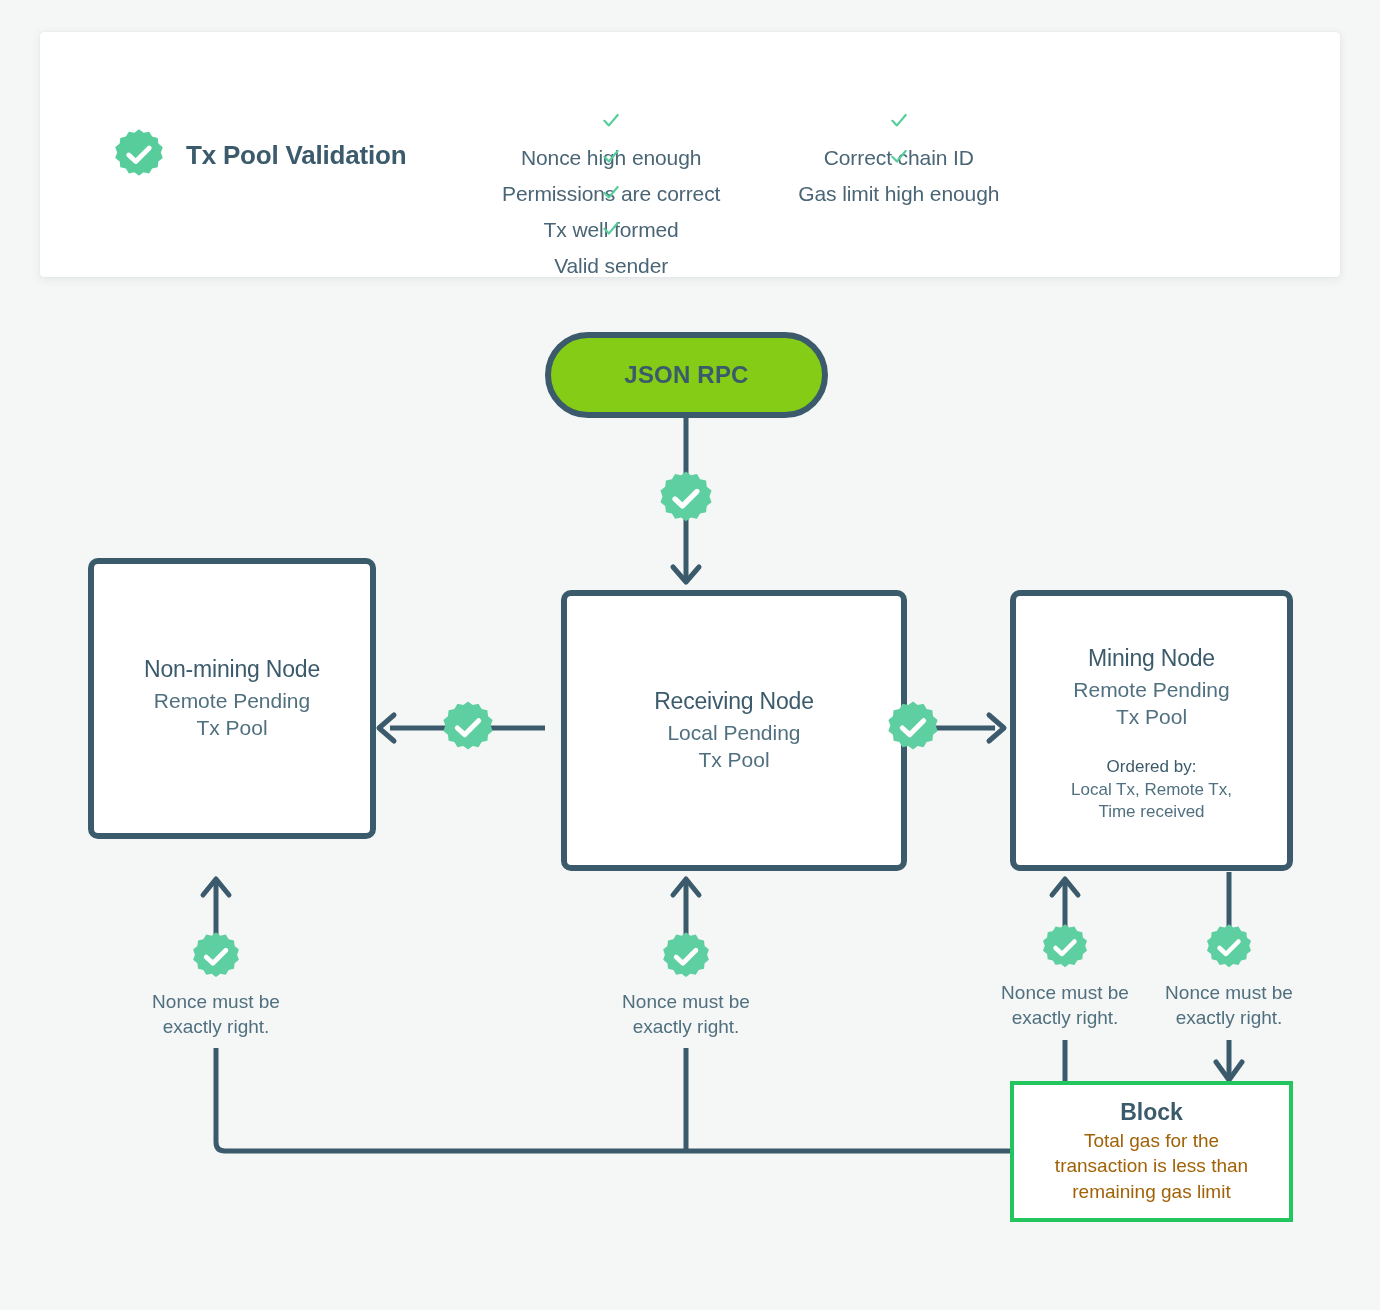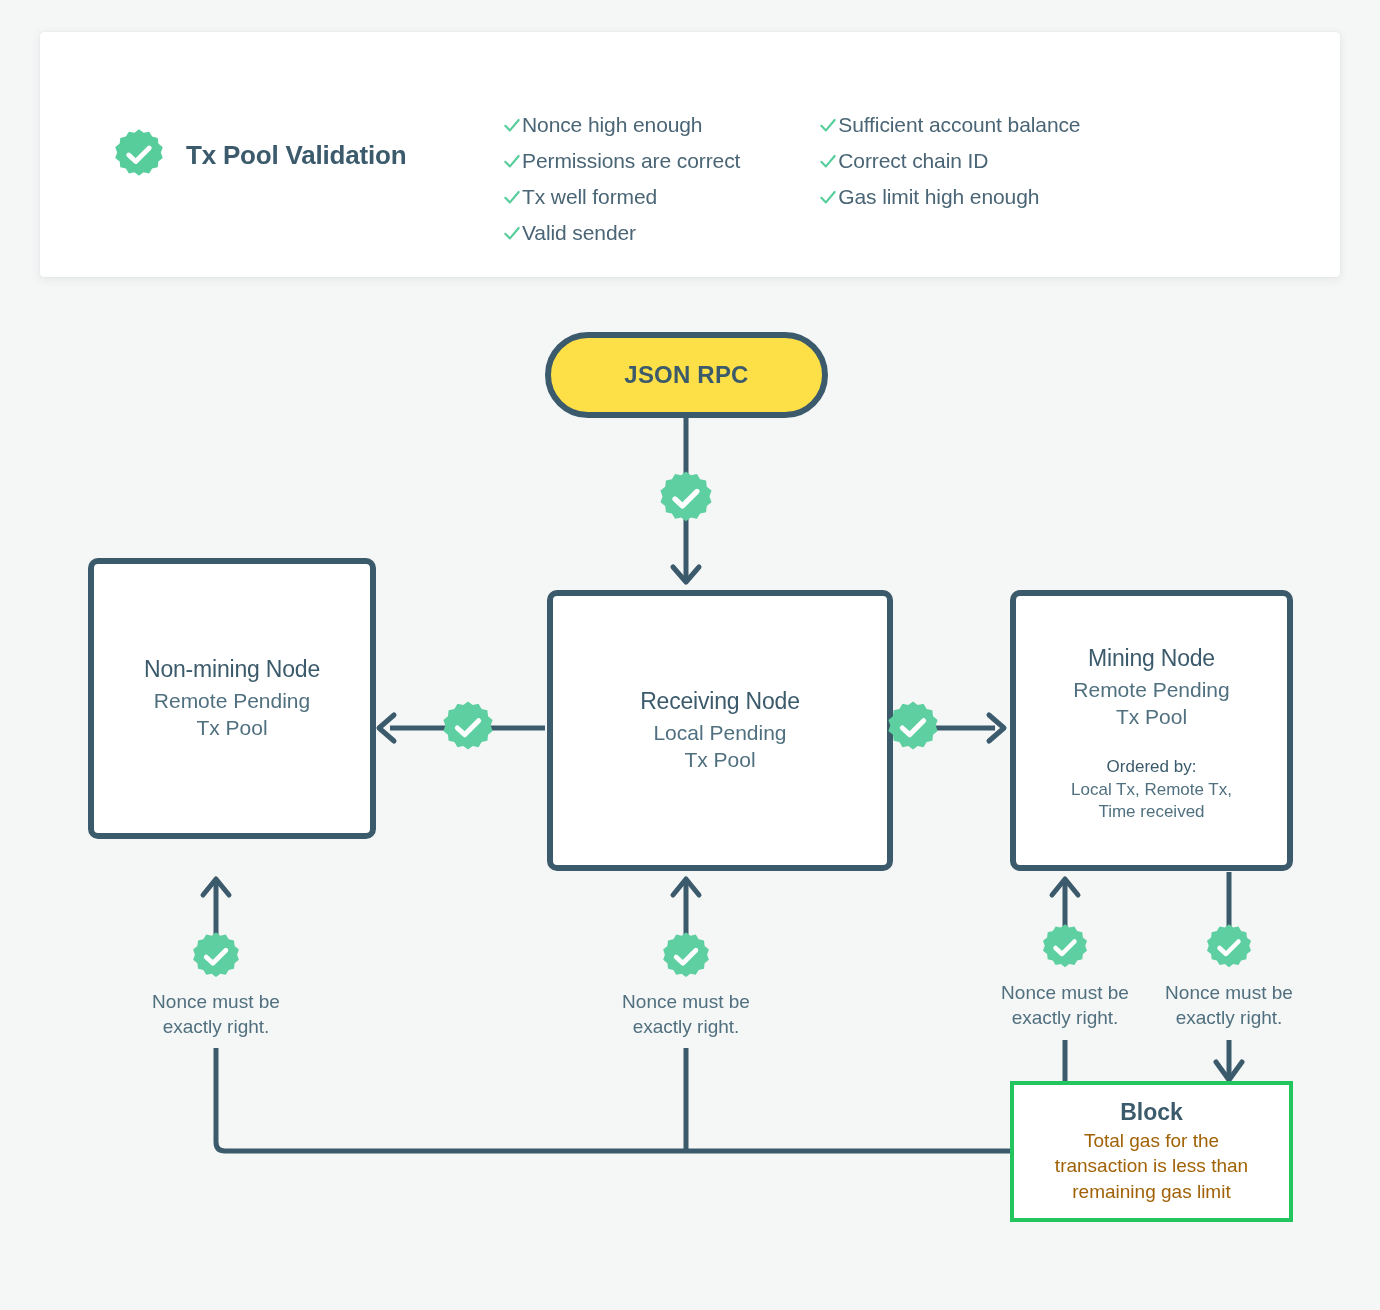--- a/index.html
+++ b/index.html
@@ -26,36 +26,37 @@
   .hdr-title {
     font-size: 26px; font-weight: bold; color: #3b5a6b;
     letter-spacing: -0.2px; white-space: nowrap;
   }
   .check-cols {
     position: absolute; left: 462px; top: 78px;
     display: flex; gap: 78px;
   }
   .check-col { display: flex; flex-direction: column; gap: 7px; }
   .check-item {
-    display: flex; align-items: center; 
+    display: flex; align-items: center; gap: 16px;
     height: 29px;
+    flex-direction: column;
   }
   .check-item .ctext {
     font-size: 21px; color: #4a6575; white-space: nowrap;
     letter-spacing: -0.1px;
   }
   .tick { width: 20px; height: 20px; flex: 0 0 20px; display:block; }
 
   
   .rosette { display: block; }
 
   
   .pill {
     position: absolute;
-    background: #fde047;
+    background: #84cc16;
     border: 6px solid #3b5a6b;
     border-radius: 46px;
     display: flex; align-items: center; justify-content: center;
   }
   .pill .ptext {
     font-size: 24px; font-weight: bold; color: #3b5a6b;
     letter-spacing: 0.2px;
   }
   .nodebox {
     position: absolute;
@@ -144,26 +145,20 @@
             </svg>
           <span class="ctext">Valid sender</span>
         </div>
       </div>
 
       <div class="check-col">
         <div class="check-item">
           <svg class="tick" viewBox="0 0 24 24">
               <path d="M4 13 L9.5 18.5 L20 6" fill="none" stroke="#56cd9b" stroke-width="2.6" stroke-linecap="round" stroke-linejoin="round"></path>
             </svg>
-          <span class="ctext">Sufficient account balance</span>
-        </div>
-        <div class="check-item">
-          <svg class="tick" viewBox="0 0 24 24">
-              <path d="M4 13 L9.5 18.5 L20 6" fill="none" stroke="#56cd9b" stroke-width="2.6" stroke-linecap="round" stroke-linejoin="round"></path>
-            </svg>
           <span class="ctext">Correct chain ID</span>
         </div>
         <div class="check-item">
           <svg class="tick" viewBox="0 0 24 24">
               <path d="M4 13 L9.5 18.5 L20 6" fill="none" stroke="#56cd9b" stroke-width="2.6" stroke-linecap="round" stroke-linejoin="round"></path>
             </svg>
           <span class="ctext">Gas limit high enough</span>
         </div>
       </div>
     </div>
@@ -206,21 +201,21 @@
   <div class="pill" style="left:545px; top:332px; width:283px; height:86px;">
     <span class="ptext">JSON RPC</span>
   </div>
 
   <div class="nodebox" style="left:88px; top:558px; width:288px; height:281px;">
     <div class="node-title">Non-mining Node</div>
     <div class="node-sub" style="white-space:pre-line;">Remote Pending
 Tx Pool</div>
   </div>
 
-  <div class="nodebox" style="left:547px; top:590px; width:346px; height:281px;">
+  <div class="nodebox" style="left:561px; top:590px; width:346px; height:281px;">
     <div class="node-title">Receiving Node</div>
     <div class="node-sub" style="white-space:pre-line;">Local Pending
 Tx Pool</div>
   </div>
 
   <div class="nodebox top-align" style="left:1010px; top:590px; width:283px; height:281px;">
     <div class="node-title">Mining Node</div>
     <div class="node-sub" style="white-space:pre-line;">Remote Pending
 Tx Pool</div>
     <div class="node-extra-label">Ordered by:</div>

